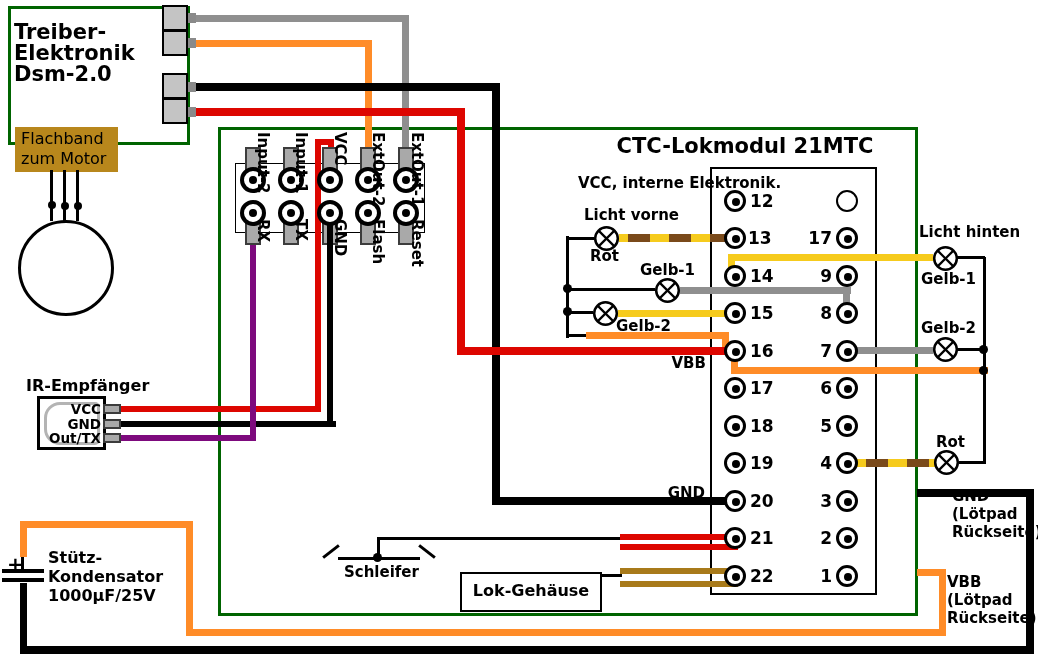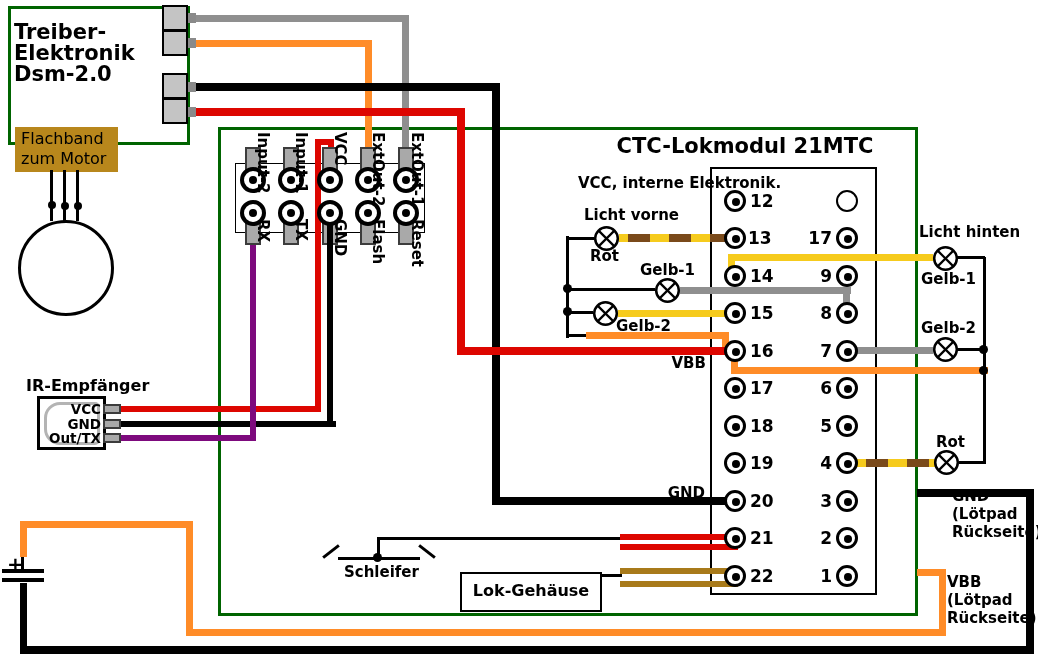--- a/index.html
+++ b/index.html
@@ -226,20 +226,25 @@
   <div class="lbl" style="left:947px;top:573px;line-height:18px">
     <div>VBB</div>
       <div>(Lötpad</div>
       <div>Rückseite)</div>
   </div>
 
   <div class="lbl" style="left:7px;top:552px;font-size:20px">+</div>
   <div class="tl" style="left:21px;top:557px;width:3px;height:15px"></div>
   <div class="tl" style="left:2px;top:569px;width:42px;height:4px"></div>
   <div class="tl" style="left:2px;top:578px;width:42px;height:4px"></div>
+  <div class="lbl" style="left:48px;top:548px;font-size:16px;line-height:19px">
+    <div>Stütz-</div>
+      <div>Kondensator</div>
+      <div>1000µF/25V</div>
+  </div>
 
   <div class="pin" style="left:724px;top:190px">
       <div class="pd"></div>
     </div>
   <div class="num" style="left:750px;top:190px">12</div>
   <div class="pin index" style="left:836px;top:190px"></div>
   <div class="pin" style="left:724px;top:227px">
       <div class="pd"></div>
     </div>
   <div class="num" style="left:748px;top:227px">13</div>

